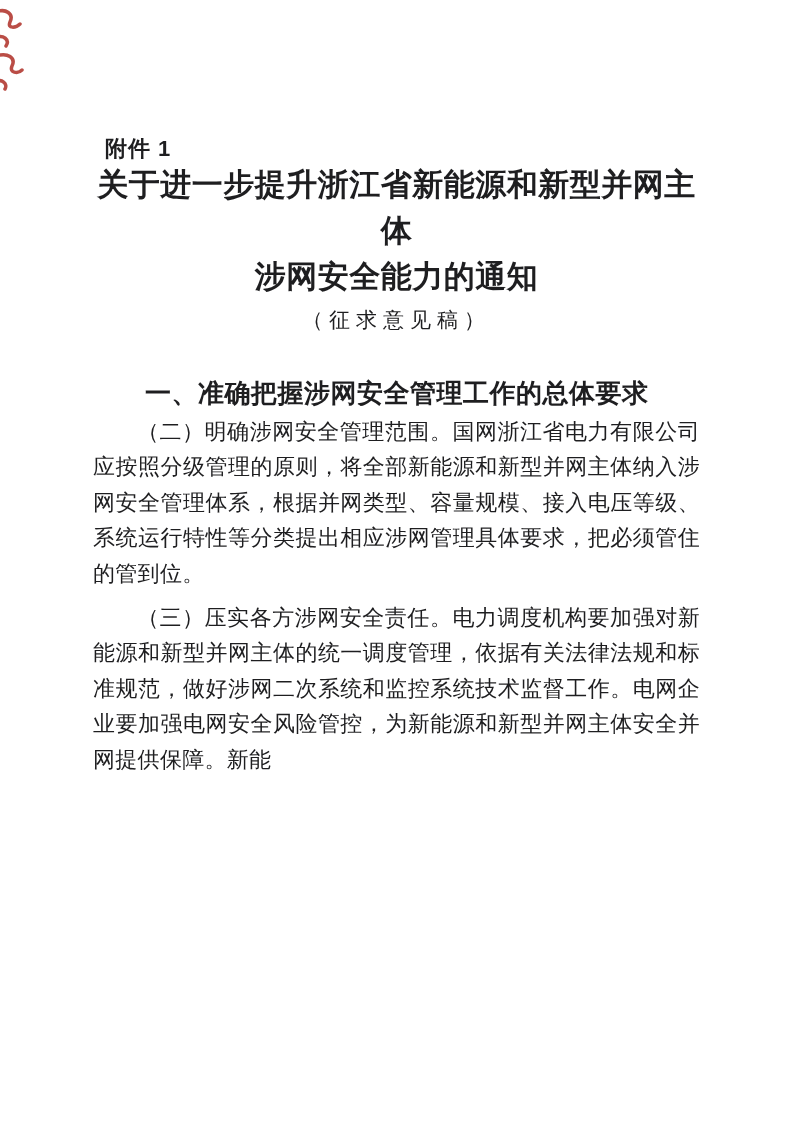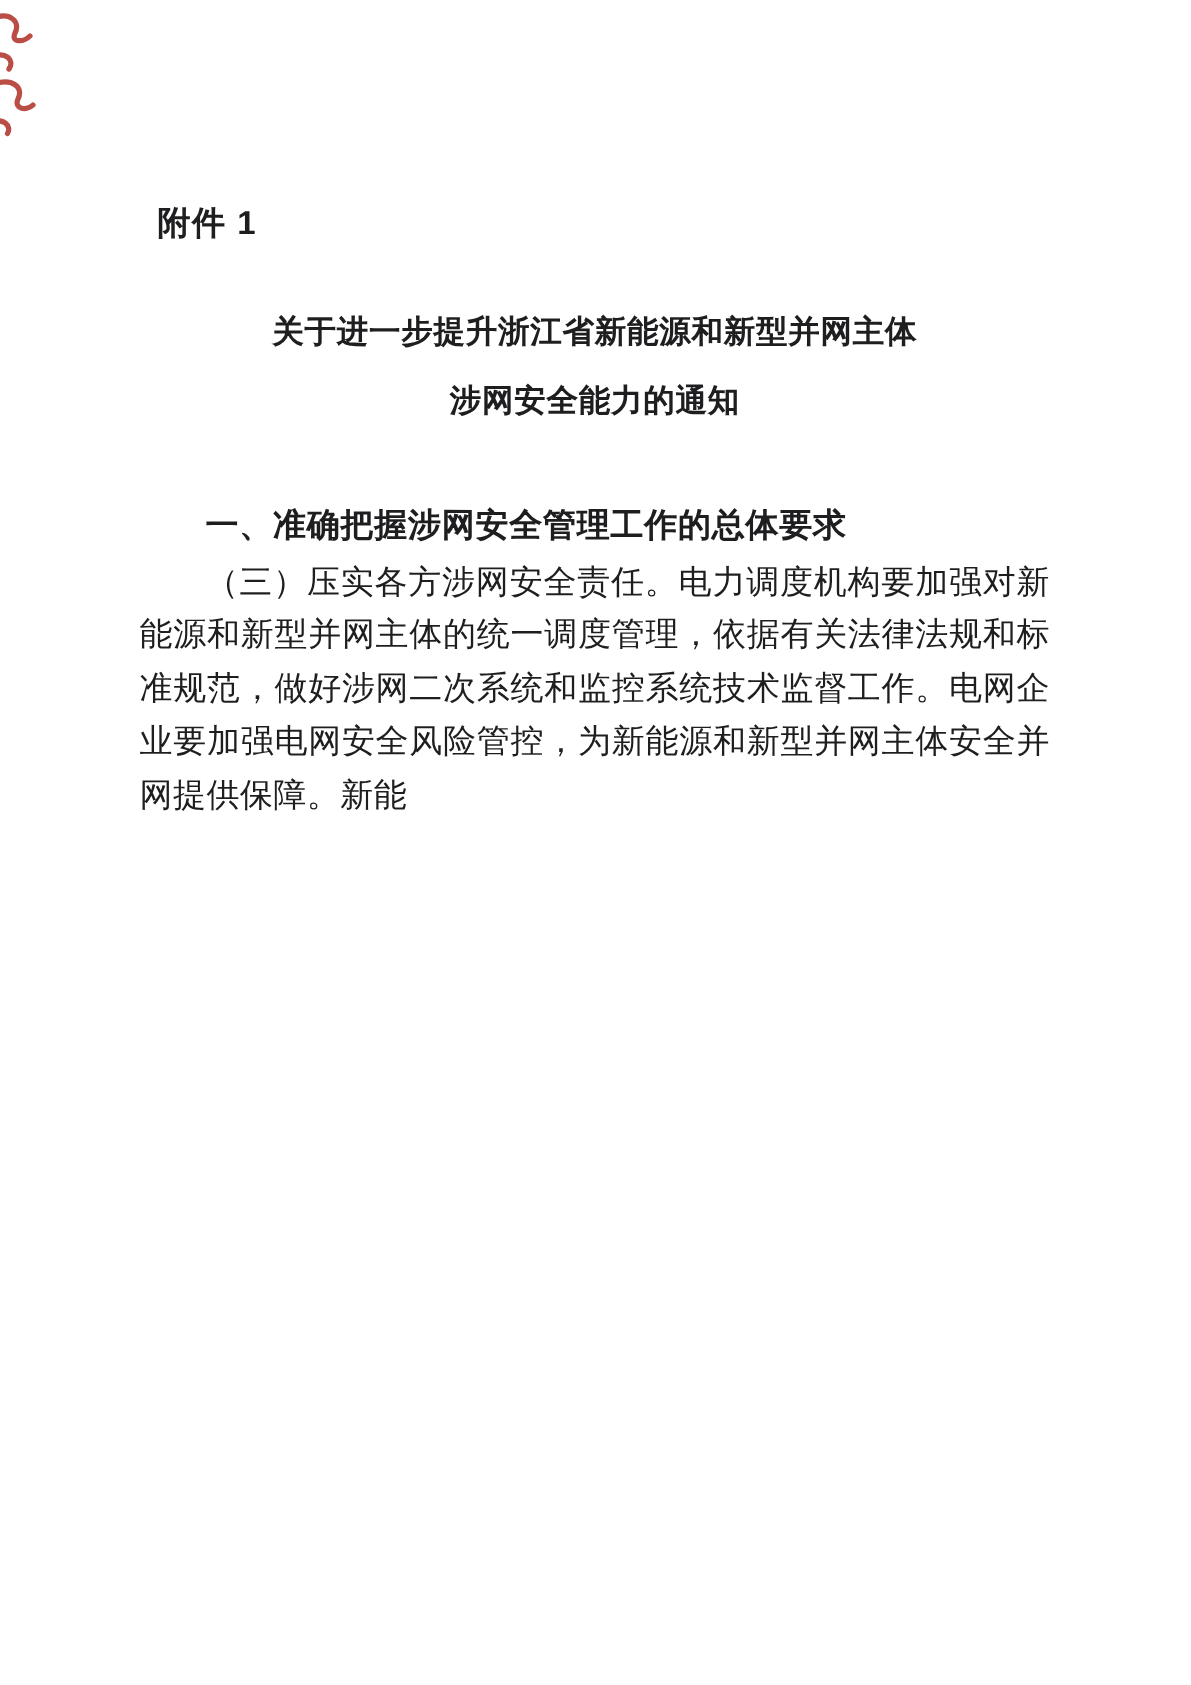--- a/index.html
+++ b/index.html
@@ -29,24 +29,23 @@
   }
   .attachment-label {
     font-family: "Liberation Sans", "DejaVu Sans", sans-serif;
     font-weight: 700;
     font-size: 22px;
     line-height: 26px;
     padding-left: 12px;
     letter-spacing: 1px;
   }
   .doc-title {
-    margin-top: 36px;
     text-align: center;
     font-weight: 700;
-    font-size: 21px;
+    font-size: 31px;
     line-height: 46px;
     letter-spacing: 0.5px;
   }
   .doc-subtitle {
     margin-top: 6px;
     text-align: center;
     font-size: 21px;
     line-height: 28px;
     letter-spacing: 6px;
     font-weight: 400;
@@ -58,21 +57,21 @@
   }
   .para {
     text-indent: 2em;
     text-align: justify;
     margin-bottom: 8px;
     letter-spacing: 0.3px;
   }
   .section-heading {
     font-family: "Liberation Sans", "DejaVu Sans", sans-serif;
     font-weight: 700;
-    font-size: 22px;
+    font-size: 26px;
     line-height: 35.6px;
     text-indent: 2em;
     margin: 2px 0 2px 0;
     letter-spacing: 0.5px;
   }
 </style>
 </head>
 <body>
 
 <div class="page">
@@ -84,24 +83,26 @@
     <path d="M -6 78 C 2 74, 8 80, 5 85" fill="none" stroke="#b23a32" stroke-width="3.5" stroke-linecap="round" opacity="0.9"></path>
   </svg>
 
   <div class="attachment-label">附件 1</div>
 
   <h1 class="doc-title">
     <span>关于进一步提升浙江省新能源和新型并网主体</span><br>
     <span>涉网安全能力的通知</span>
   </h1>
 
+  <div class="doc-subtitle">（征求意见稿）</div>
 
   <div class="doc-body">
 
 
     <h2 class="section-heading">一、准确把握涉网安全管理工作的总体要求</h2>
 
 
+    <p class="para">（二）明确涉网安全管理范围。国网浙江省电力有限公司应按照分级管理的原则，将全部新能源和新型并网主体纳入涉网安全管理体系，根据并网类型、容量规模、接入电压等级、系统运行特性等分类提出相应涉网管理具体要求，把必须管住的管到位。</p>
 
     <p class="para">（三）压实各方涉网安全责任。电力调度机构要加强对新能源和新型并网主体的统一调度管理，依据有关法律法规和标准规范，做好涉网二次系统和监控系统技术监督工作。电网企业要加强电网安全风险管控，为新能源和新型并网主体安全并网提供保障。新能</p>
 
   </div>
 </div>
 
 </body></html>

